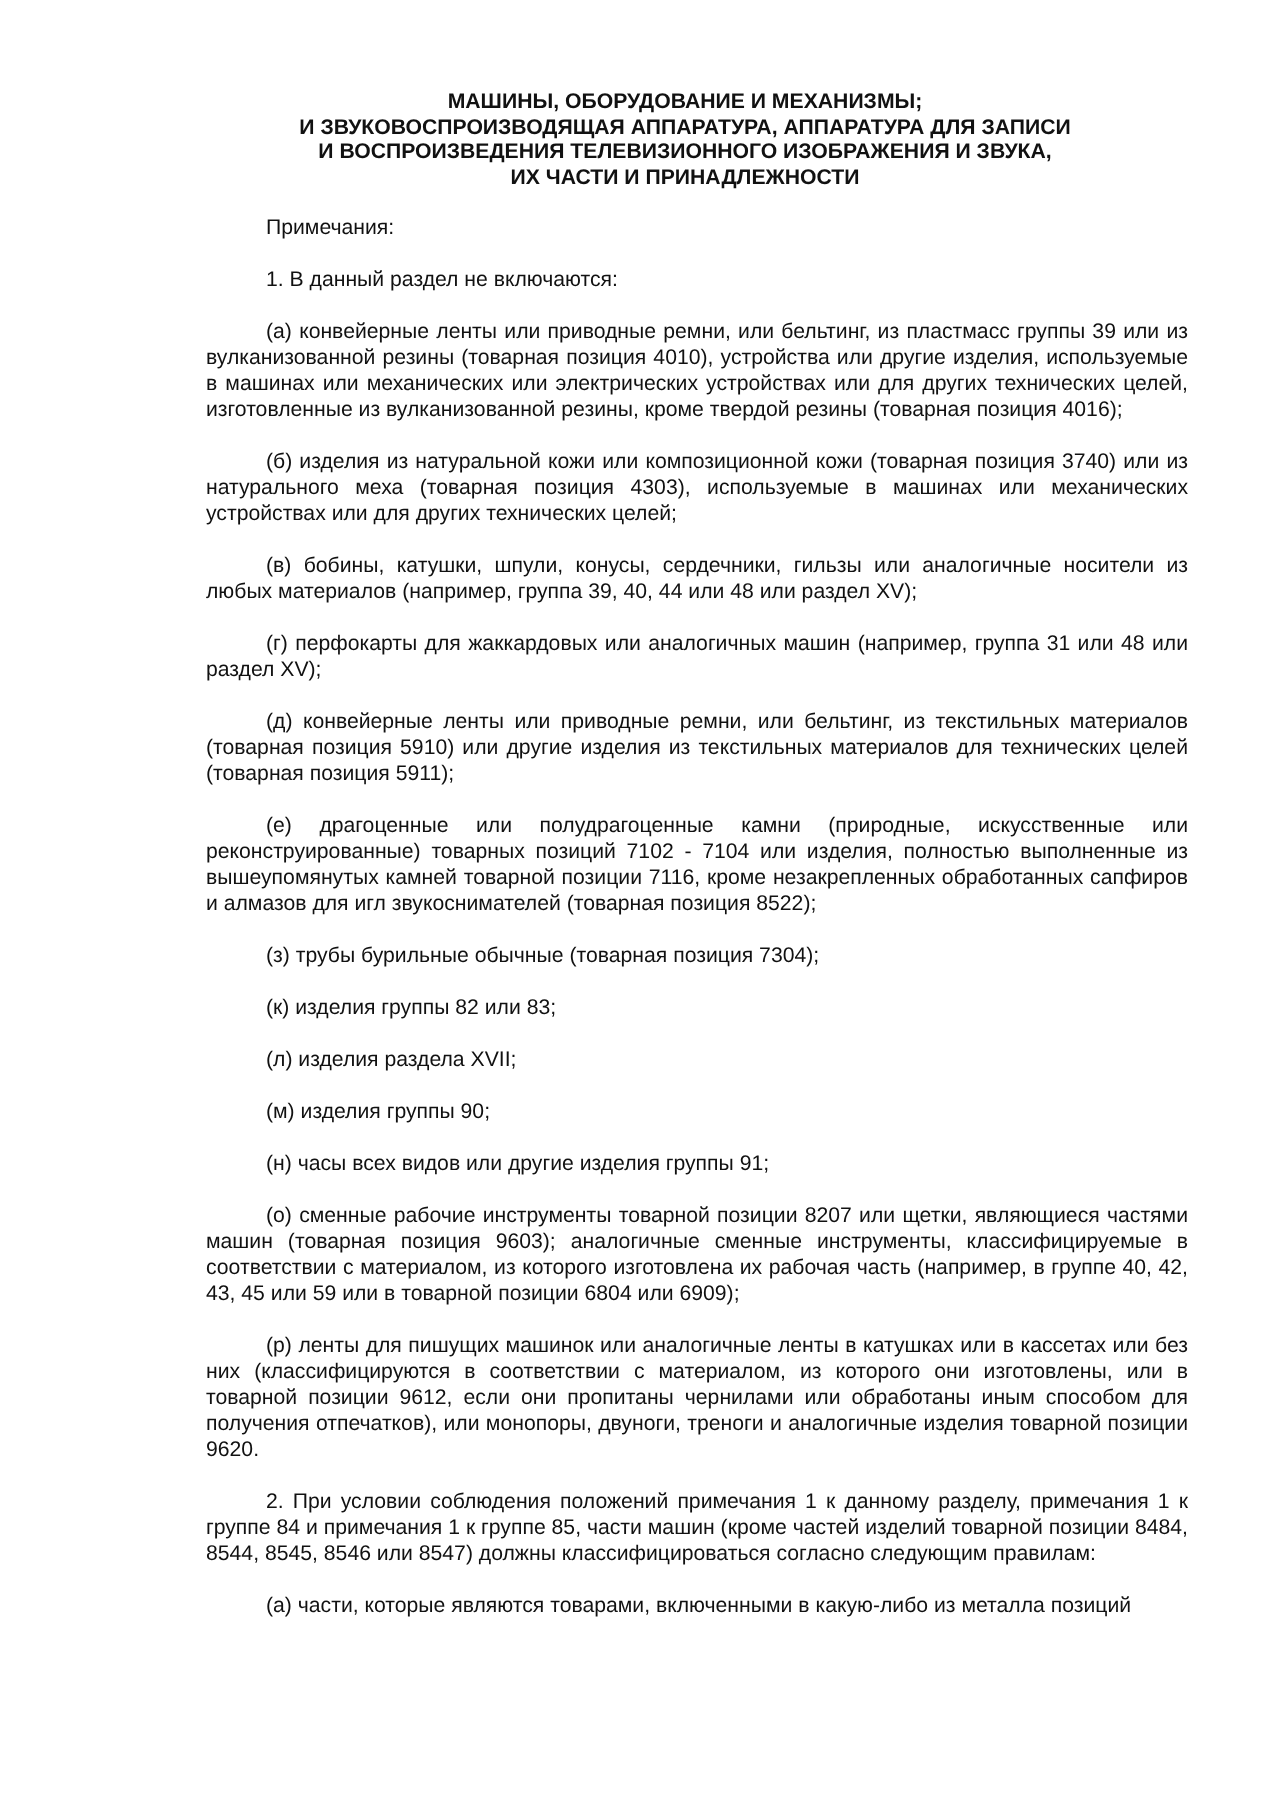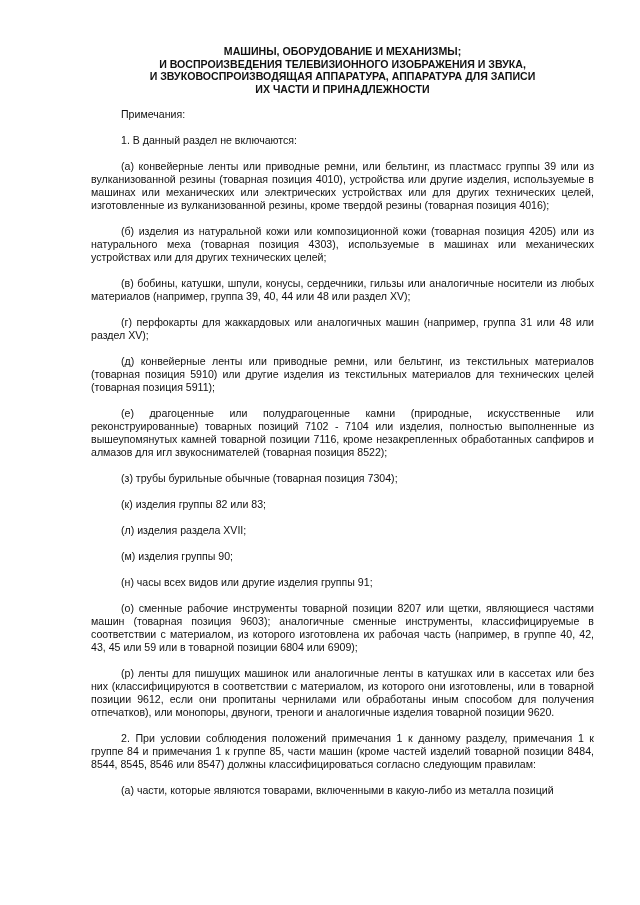--- a/index.html
+++ b/index.html
@@ -7,38 +7,38 @@
   .page {
     position: absolute; left: 91px; top: 45px; width: 503px;
     font-family: "Liberation Sans", sans-serif; font-size: 10.6px; color: #111;
     line-height: 13px;
   }
   .title {
     font-weight: bold; text-align: center; font-size: 10.6px; line-height: 12.6px;
     margin: 0 0 13px 0;
   }
   .title div { white-space: nowrap; }
-  .p { text-align: justify; text-indent: 30px; margin: 0 0 13px 0; }
+  .p { text-align: justify; text-indent: 30px; margin: 0 0 13px 12px; }
 </style>
 </head>
 <body>
 
 <div class="page">
   <div class="title">
     <div>МАШИНЫ, ОБОРУДОВАНИЕ И МЕХАНИЗМЫ;</div>
+    <div>И ЗВУКОВОСПРОИЗВОДЯЩАЯ АППАРАТУРА, АППАРАТУРА ДЛЯ ЗАПИСИ</div>
     <div>И ВОСПРОИЗВЕДЕНИЯ ТЕЛЕВИЗИОННОГО ИЗОБРАЖЕНИЯ И ЗВУКА,</div>
-    <div>И ЗВУКОВОСПРОИЗВОДЯЩАЯ АППАРАТУРА, АППАРАТУРА ДЛЯ ЗАПИСИ</div>
     <div>ИХ ЧАСТИ И ПРИНАДЛЕЖНОСТИ</div>
   </div>
 
   <p class="p">Примечания:</p>
   <p class="p">1. В данный раздел не включаются:</p>
 
   <p class="p">(а) конвейерные ленты или приводные ремни, или бельтинг, из пластмасс группы 39 или из вулканизованной резины (товарная позиция 4010), устройства или другие изделия, используемые в машинах или механических или электрических устройствах или для других технических целей, изготовленные из вулканизованной резины, кроме твердой резины (товарная позиция 4016);</p>
-  <p class="p">(б) изделия из натуральной кожи или композиционной кожи (товарная позиция 4205) или из натурального меха (товарная позиция 4303), используемые в машинах или механических устройствах или для других технических целей;</p>
+  <p class="p">(б) изделия из натуральной кожи или композиционной кожи (товарная позиция 3740) или из натурального меха (товарная позиция 4303), используемые в машинах или механических устройствах или для других технических целей;</p>
   <p class="p">(в) бобины, катушки, шпули, конусы, сердечники, гильзы или аналогичные носители из любых материалов (например, группа 39, 40, 44 или 48 или раздел XV);</p>
   <p class="p">(г) перфокарты для жаккардовых или аналогичных машин (например, группа 31 или 48 или раздел XV);</p>
   <p class="p">(д) конвейерные ленты или приводные ремни, или бельтинг, из текстильных материалов (товарная позиция 5910) или другие изделия из текстильных материалов для технических целей (товарная позиция 5911);</p>
   <p class="p">(е) драгоценные или полудрагоценные камни (природные, искусственные или реконструированные) товарных позиций 7102 - 7104 или изделия, полностью выполненные из вышеупомянутых камней товарной позиции 7116, кроме незакрепленных обработанных сапфиров и алмазов для игл звукоснимателей (товарная позиция 8522);</p>
   <p class="p">(з) трубы бурильные обычные (товарная позиция 7304);</p>
   <p class="p">(к) изделия группы 82 или 83;</p>
   <p class="p">(л) изделия раздела XVII;</p>
   <p class="p">(м) изделия группы 90;</p>
   <p class="p">(н) часы всех видов или другие изделия группы 91;</p>
   <p class="p">(о) сменные рабочие инструменты товарной позиции 8207 или щетки, являющиеся частями машин (товарная позиция 9603); аналогичные сменные инструменты, классифицируемые в соответствии с материалом, из которого изготовлена их рабочая часть (например, в группе 40, 42, 43, 45 или 59 или в товарной позиции 6804 или 6909);</p>

